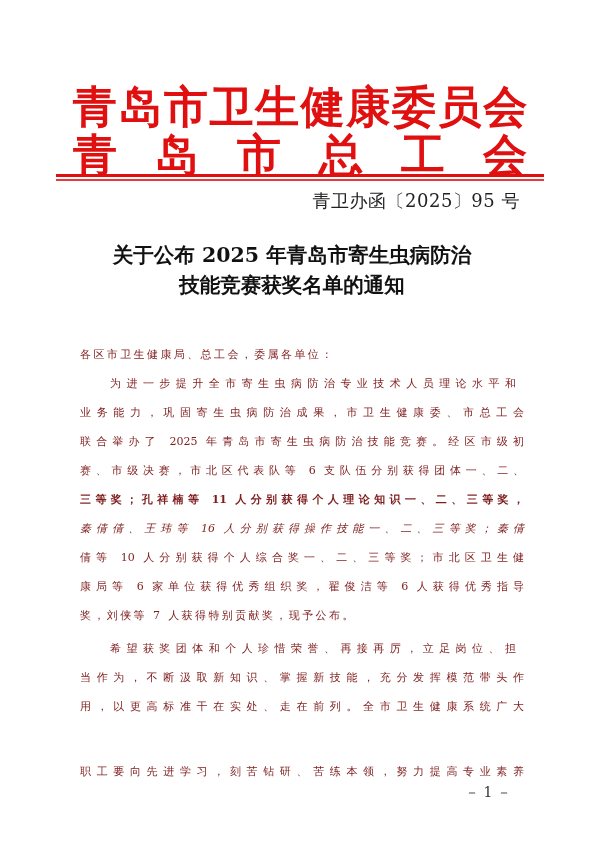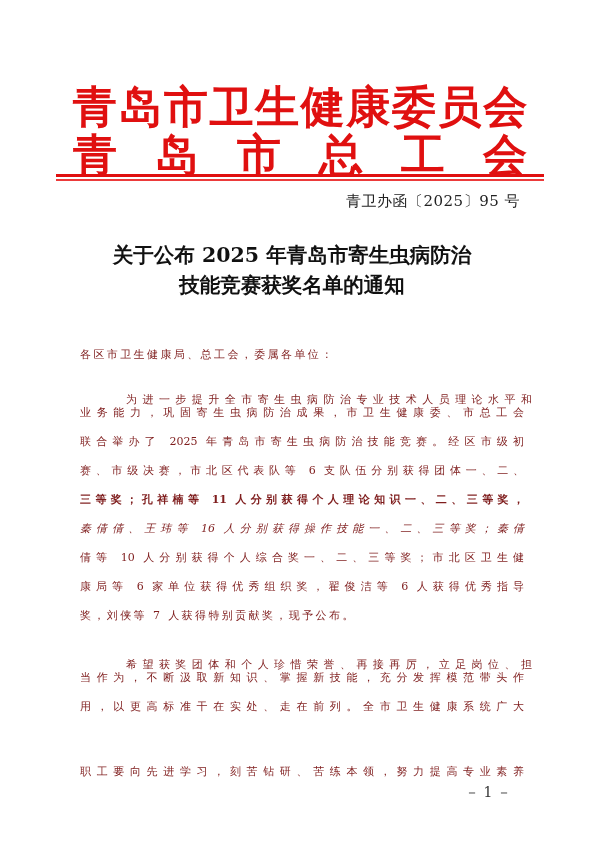--- a/index.html
+++ b/index.html
@@ -40,21 +40,21 @@
       left: 56px;
       width: 488px;
       background: #e01010;
     }
     #rule-thick { top: 174px; height: 3px; }
     #rule-thin { top: 179px; height: 1.5px; background: #ec3a3a; }
     #doc-number {
       position: absolute;
       top: 190px;
       right: 80px;
-      font-size: 15px;
+      font-size: 18px;
       line-height: 22px;
       color: #222;
       letter-spacing: 0.5px;
     }
     .title {
       position: absolute;
       left: 0;
       width: 584px;
       text-align: center;
       font-weight: bold;
@@ -74,23 +74,22 @@
       color: #7f1d1d;
       white-space: nowrap;
       text-align: justify;
       text-align-last: justify;
     }
     .body-line.last {
       text-align-last: left;
       letter-spacing: 2.4px;
     }
     .body-line.indent {
-      left: 126px;
+      left: 110px;
       width: 406px;
-      margin-top: 16px;
     }
     #page-number {
       position: absolute;
       top: 782px;
       left: 458px;
       width: 60px;
       text-align: center;
       font-size: 14px;
       line-height: 20px;
       color: #333;

